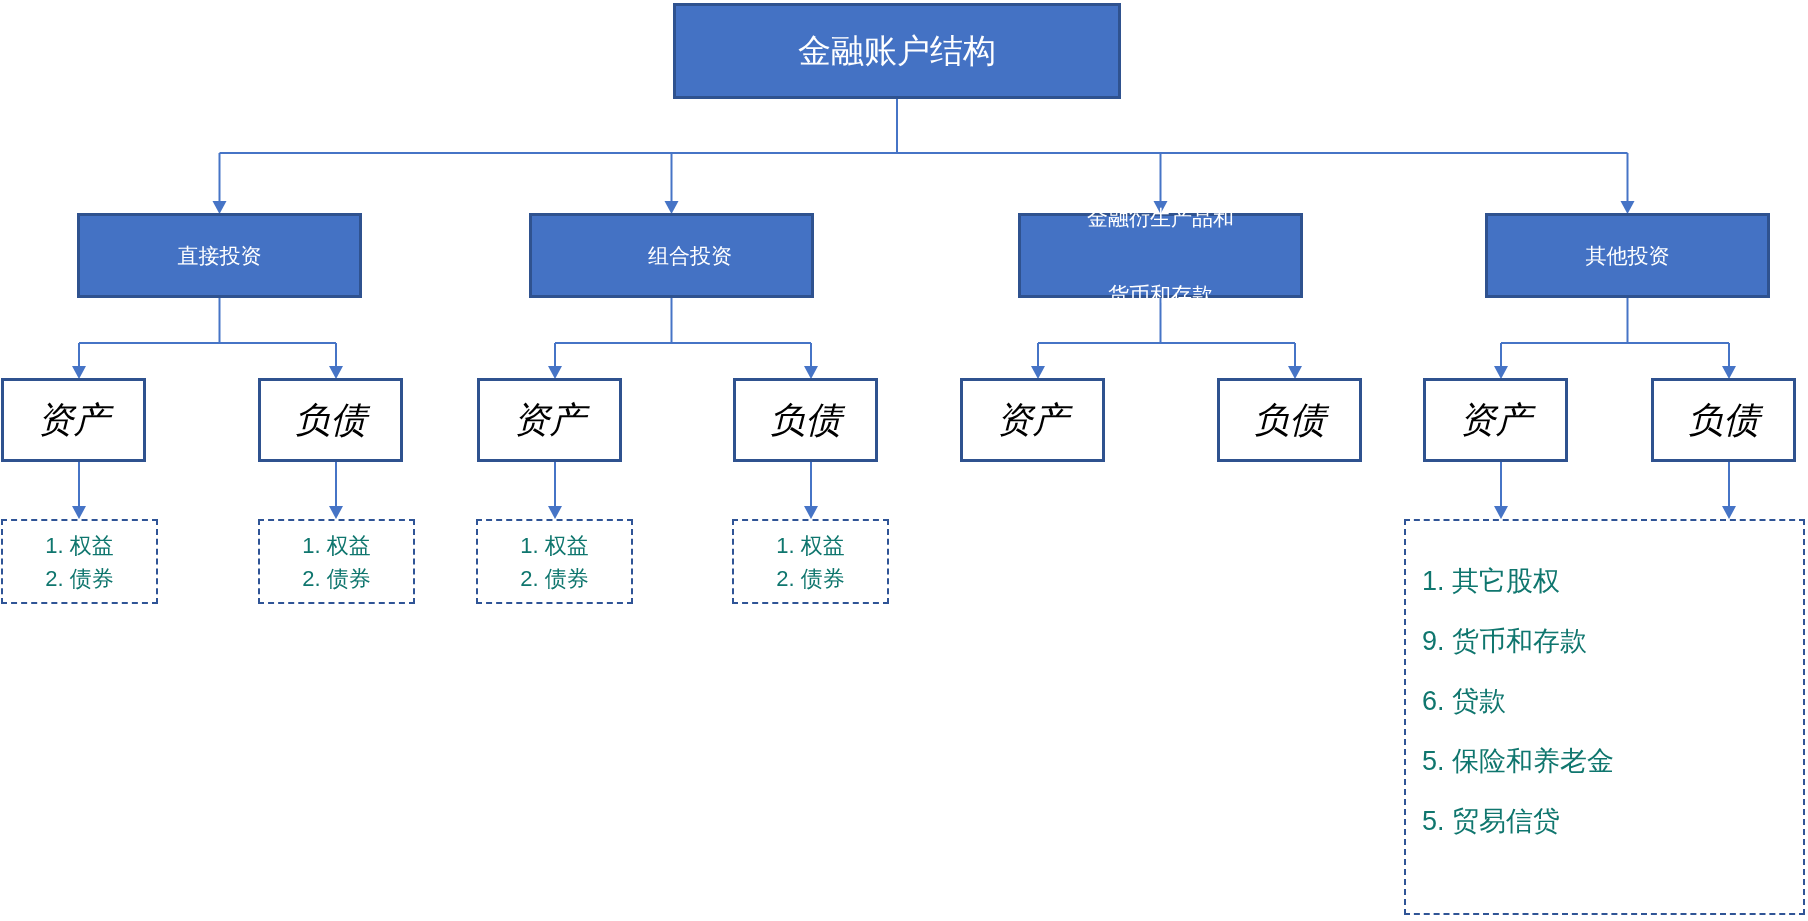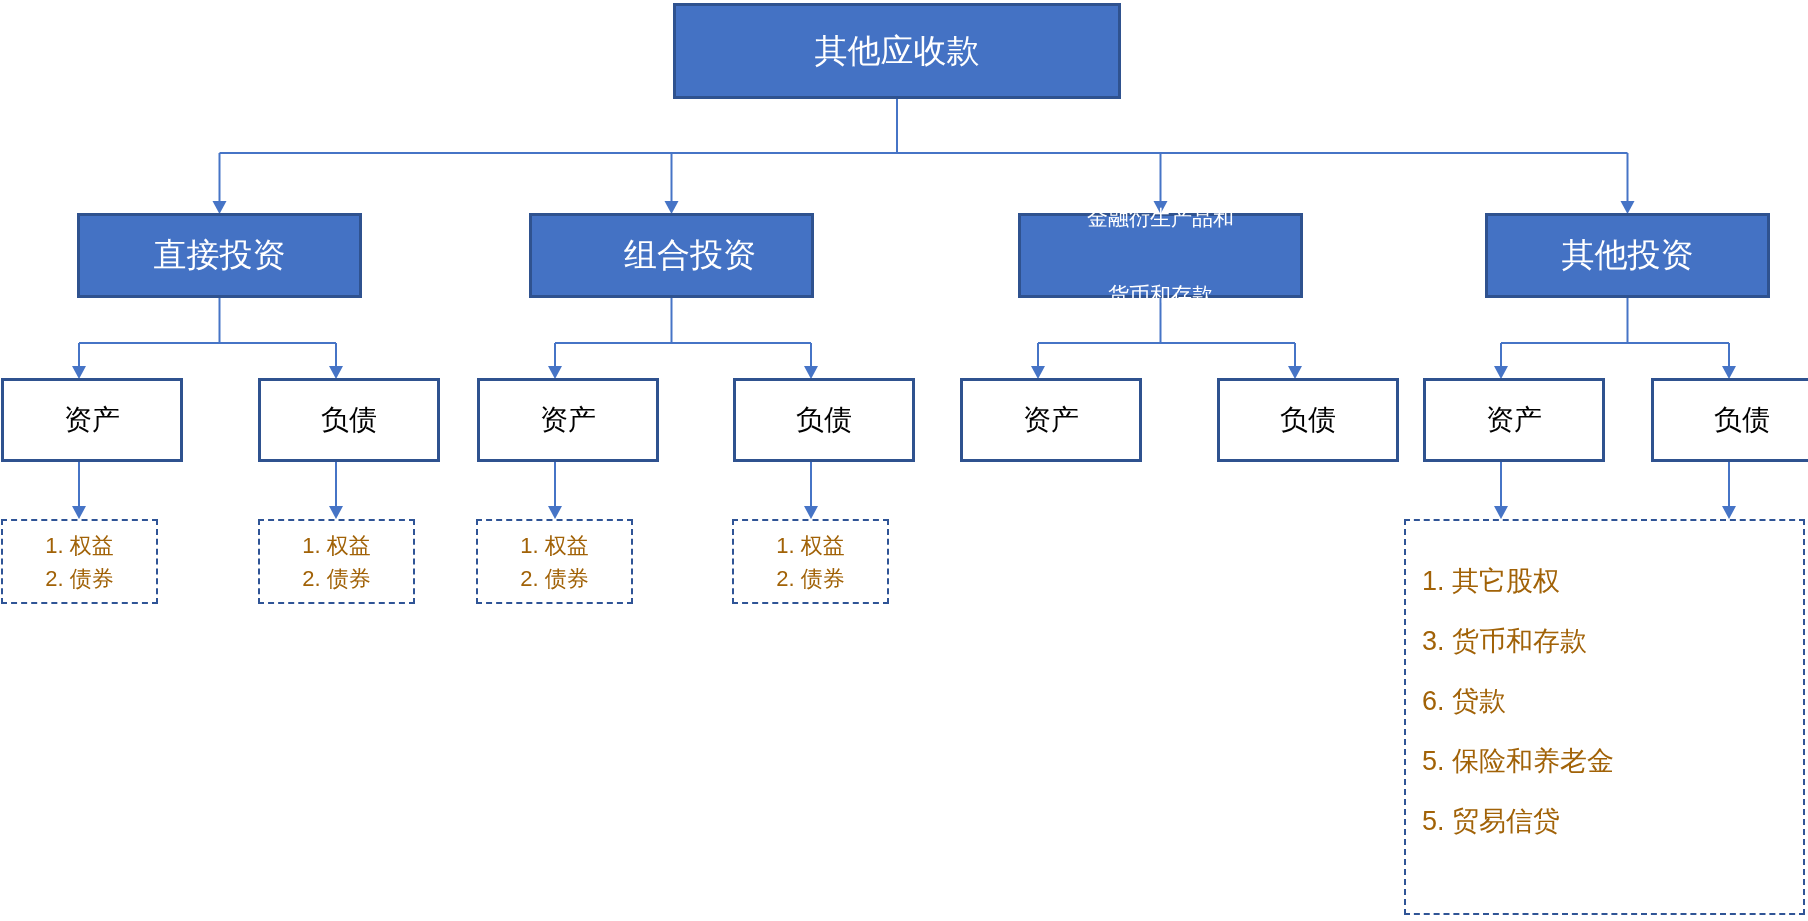--- a/index.html
+++ b/index.html
@@ -2,25 +2,25 @@
 <html><head>
 <meta charset="utf-8">
 <style>
   html,body{margin:0;padding:0;background:#ffffff;}
   body{font-family:"Liberation Sans","DejaVu Sans",sans-serif;}
   .canvas{position:relative;width:1808px;height:921px;background:#ffffff;overflow:hidden;}
   .conn-layer{position:absolute;left:0;top:0;width:1808px;height:921px;}
   .node{position:absolute;box-sizing:border-box;display:flex;flex-direction:column;align-items:center;justify-content:center;text-align:center;}
   .node-blue{background:#4472C4;border:3px solid #2F528F;color:#ffffff;}
   .node-white{background:#ffffff;border:3px solid #2F528F;color:#000000;}
-  .node-dashed{background:#ffffff;border:2px dashed #2F5496;color:#a16207;}
+  .node-dashed{background:#ffffff;border:2px dashed #2F5496;color:#0f766e;}
   .root-box{left:673px;top:3px;width:448px;height:96px;font-size:33px;}
-  .lvl2{top:213px;width:285px;height:85px;font-size:33px;}
+  .lvl2{top:213px;width:285px;height:85px;font-size:21px;}
   .lvl2.small{font-size:21px;line-height:29px;gap:48px;}
-  .lvl3{top:378px;width:182px;height:84px;font-size:28px;}
+  .lvl3{top:378px;width:145px;height:84px;font-size:36px;font-style:italic;}
   .leaf-sm{top:519px;width:157px;height:85px;font-size:22px;line-height:33px;}
   .leaf-lg{left:1404px;top:519px;width:401px;height:396px;align-items:flex-start;justify-content:flex-start;padding:30px 0 0 16px;font-size:27px;text-align:right;}
   .leaf-lg .li{line-height:60px;white-space:nowrap;}
   .line{display:block;}
 </style>
 </head>
 <body>
 
 <div class="canvas">
 
@@ -79,21 +79,21 @@
       <line x1="811" y1="462" x2="811" y2="507"></line>
       <polygon points="804,506 818,506 811,519" stroke="none"></polygon>
       <line x1="1501" y1="462" x2="1501" y2="507"></line>
       <polygon points="1494,506 1508,506 1501,519" stroke="none"></polygon>
       <line x1="1729" y1="462" x2="1729" y2="507"></line>
       <polygon points="1722,506 1736,506 1729,519" stroke="none"></polygon>
     </g>
   </svg>
 
   <div class="node node-blue root-box">
-    <span class="line">其他应收款</span>
+    <span class="line">金融账户结构</span>
   </div>
 
   <div class="node node-blue lvl2" style="left:77px;">
     <span class="line">直接投资</span>
   </div>
   <div class="node node-blue lvl2" style="left:529px;padding-left:37px;">
     <span class="line">组合投资</span>
   </div>
   <div class="node node-blue lvl2 small" style="left:1018px;">
     <span class="line">金融衍生产品和</span>
@@ -140,19 +140,19 @@
     <span class="line">1. 权益</span>
     <span class="line">2. 债券</span>
   </div>
   <div class="node node-dashed leaf-sm" style="left:732px;">
     <span class="line">1. 权益</span>
     <span class="line">2. 债券</span>
   </div>
 
   <div class="node node-dashed leaf-lg">
     <div class="li">1. 其它股权</div>
-    <div class="li">3. 货币和存款</div>
+    <div class="li">9. 货币和存款</div>
     <div class="li">6. 贷款</div>
     <div class="li">5. 保险和养老金</div>
     <div class="li">5. 贸易信贷</div>
   </div>
 
 </div>
 
 </body></html>

